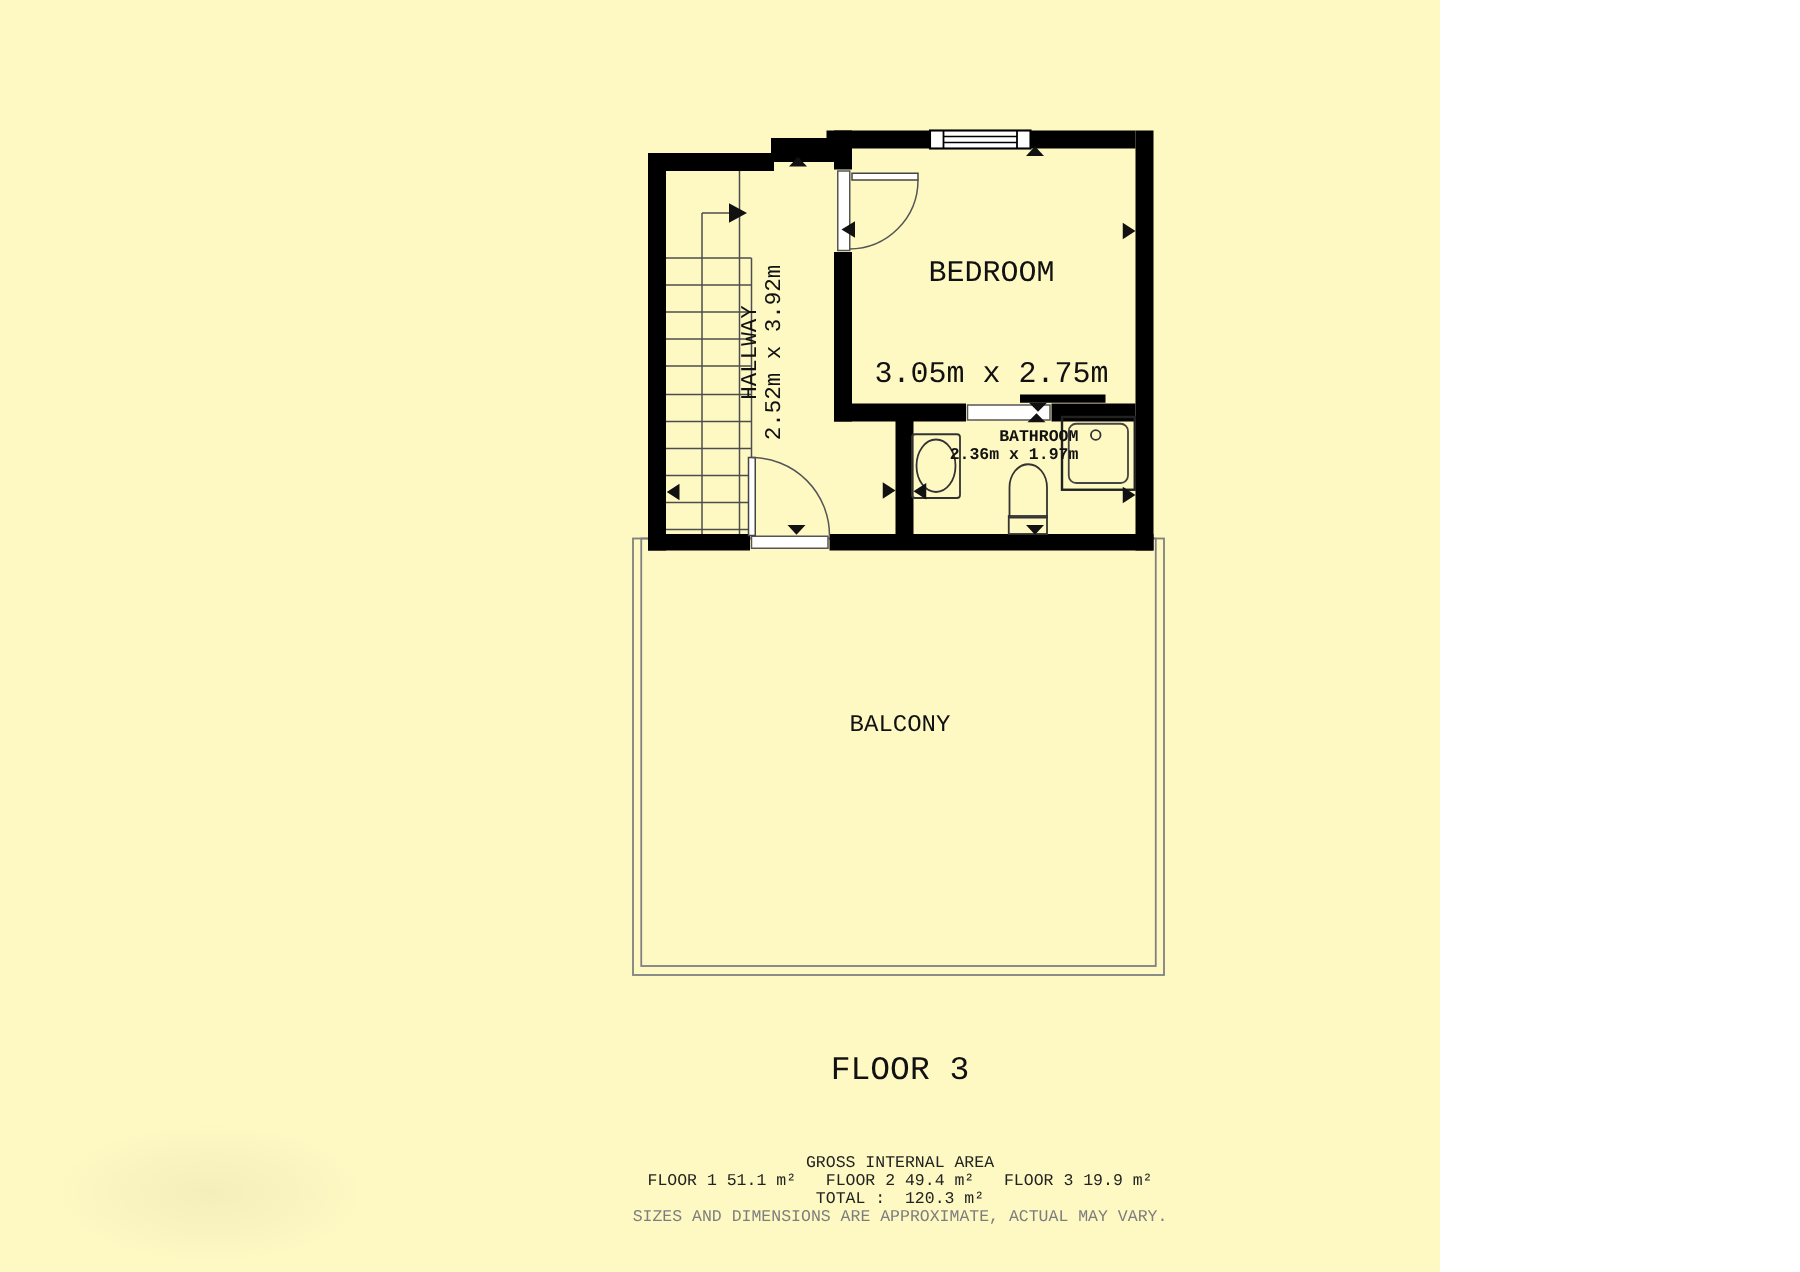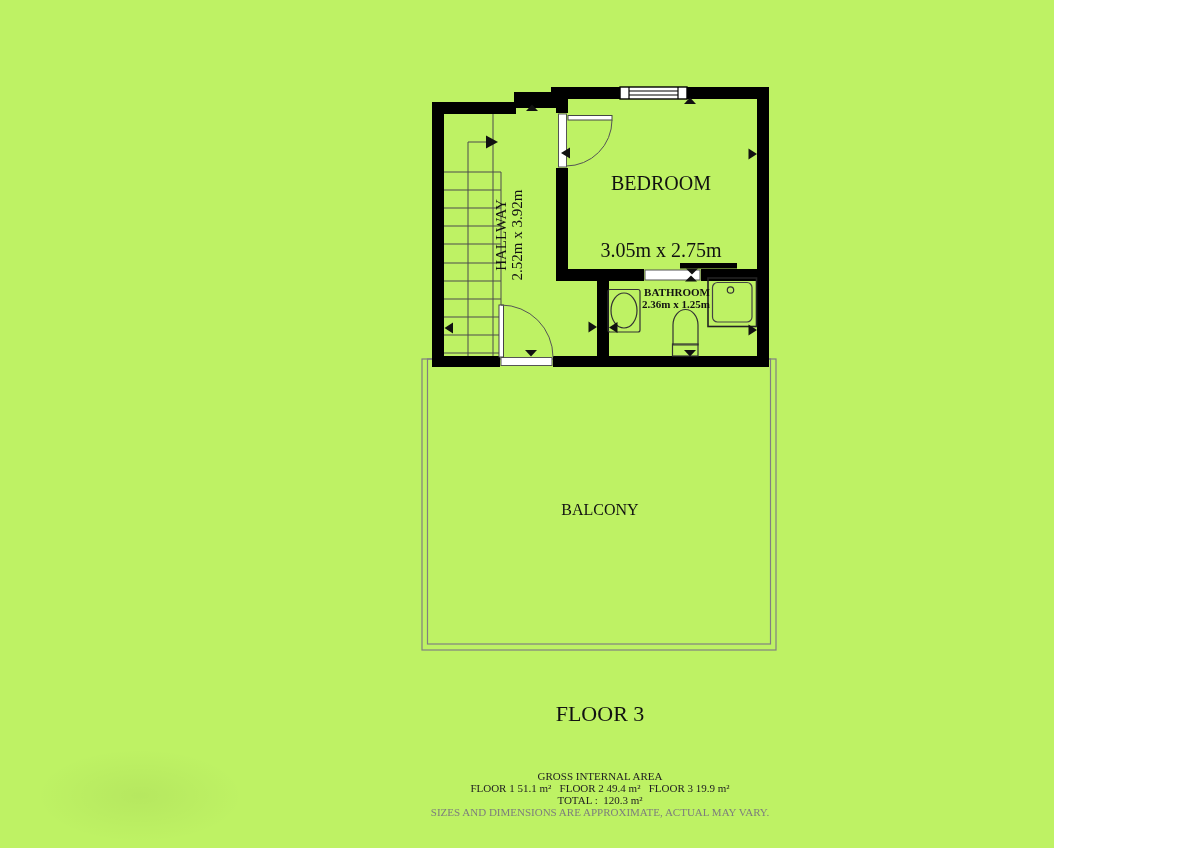--- a/index.html
+++ b/index.html
@@ -1,18 +1,18 @@
 <!DOCTYPE html>
 <html><head>
 <meta charset="utf-8">
 <style>
   html,body{margin:0;padding:0;background:#ffffff;}
   .canvas{
-    position:relative;width:1054px;height:848px;background:#bef264;overflow:hidden;
-    font-family:Liberation Serif, serif;color:#111;
+    position:relative;width:960px;height:848px;background:#fef9c3;overflow:hidden;
+    font-family:Liberation Mono, monospace;color:#111;
   }
   .plan-svg{position:absolute;left:0;top:0;}
   .lbl{position:absolute;transform:translate(-50%,-50%);white-space:nowrap;color:#111;text-align:center;}
   .lbl-bedroom{font-size:20px;}
   .lbl-bedroom-dims{font-size:20px;}
   .lbl-hallway{font-size:15px;line-height:16px;transform:translate(-50%,-50%) rotate(-90deg);}
   .lbl-bathroom{font-size:11px;font-weight:600;line-height:12px;}
   .lbl-balcony{font-size:16px;}
   .lbl-floor{font-size:22px;text-align:right;}
   .footer{position:absolute;left:0;top:771px;width:1200px;text-align:center;}
@@ -128,24 +128,24 @@
   <div class="lbl lbl-bedroom" style="left:661px;top:183px;">BEDROOM</div>
   <div class="lbl lbl-bedroom-dims" style="left:661px;top:205px;margin-top:45px;">3.05m x 2.75m</div>
 
   <div class="lbl lbl-hallway" style="left:509px;top:235px;">
     <div>HALLWAY</div>
     <div>2.52m x 3.92m</div>
   </div>
 
   <div class="lbl lbl-bathroom" style="left:676px;top:298px;text-align:right;">
     <div>BATHROOM</div>
-    <div>2.36m x 1.25m</div>
+    <div>2.36m x 1.97m</div>
   </div>
 
-  <div class="lbl lbl-balcony" style="left:600px;top:510px;">BALCONY</div>
+  <div class="lbl lbl-balcony" style="left:600px;top:483px;">BALCONY</div>
 
   <div class="lbl lbl-floor" style="left:600px;top:714px;">FLOOR 3</div>
 
   <div class="footer">
     <div>GROSS INTERNAL AREA</div>
     <div>FLOOR 1 51.1 m²   FLOOR 2 49.4 m²   FLOOR 3 19.9 m²</div>
     <div>TOTAL :  120.3 m²</div>
     <div class="disclaimer">SIZES AND DIMENSIONS ARE APPROXIMATE, ACTUAL MAY VARY.</div>
   </div>
 

